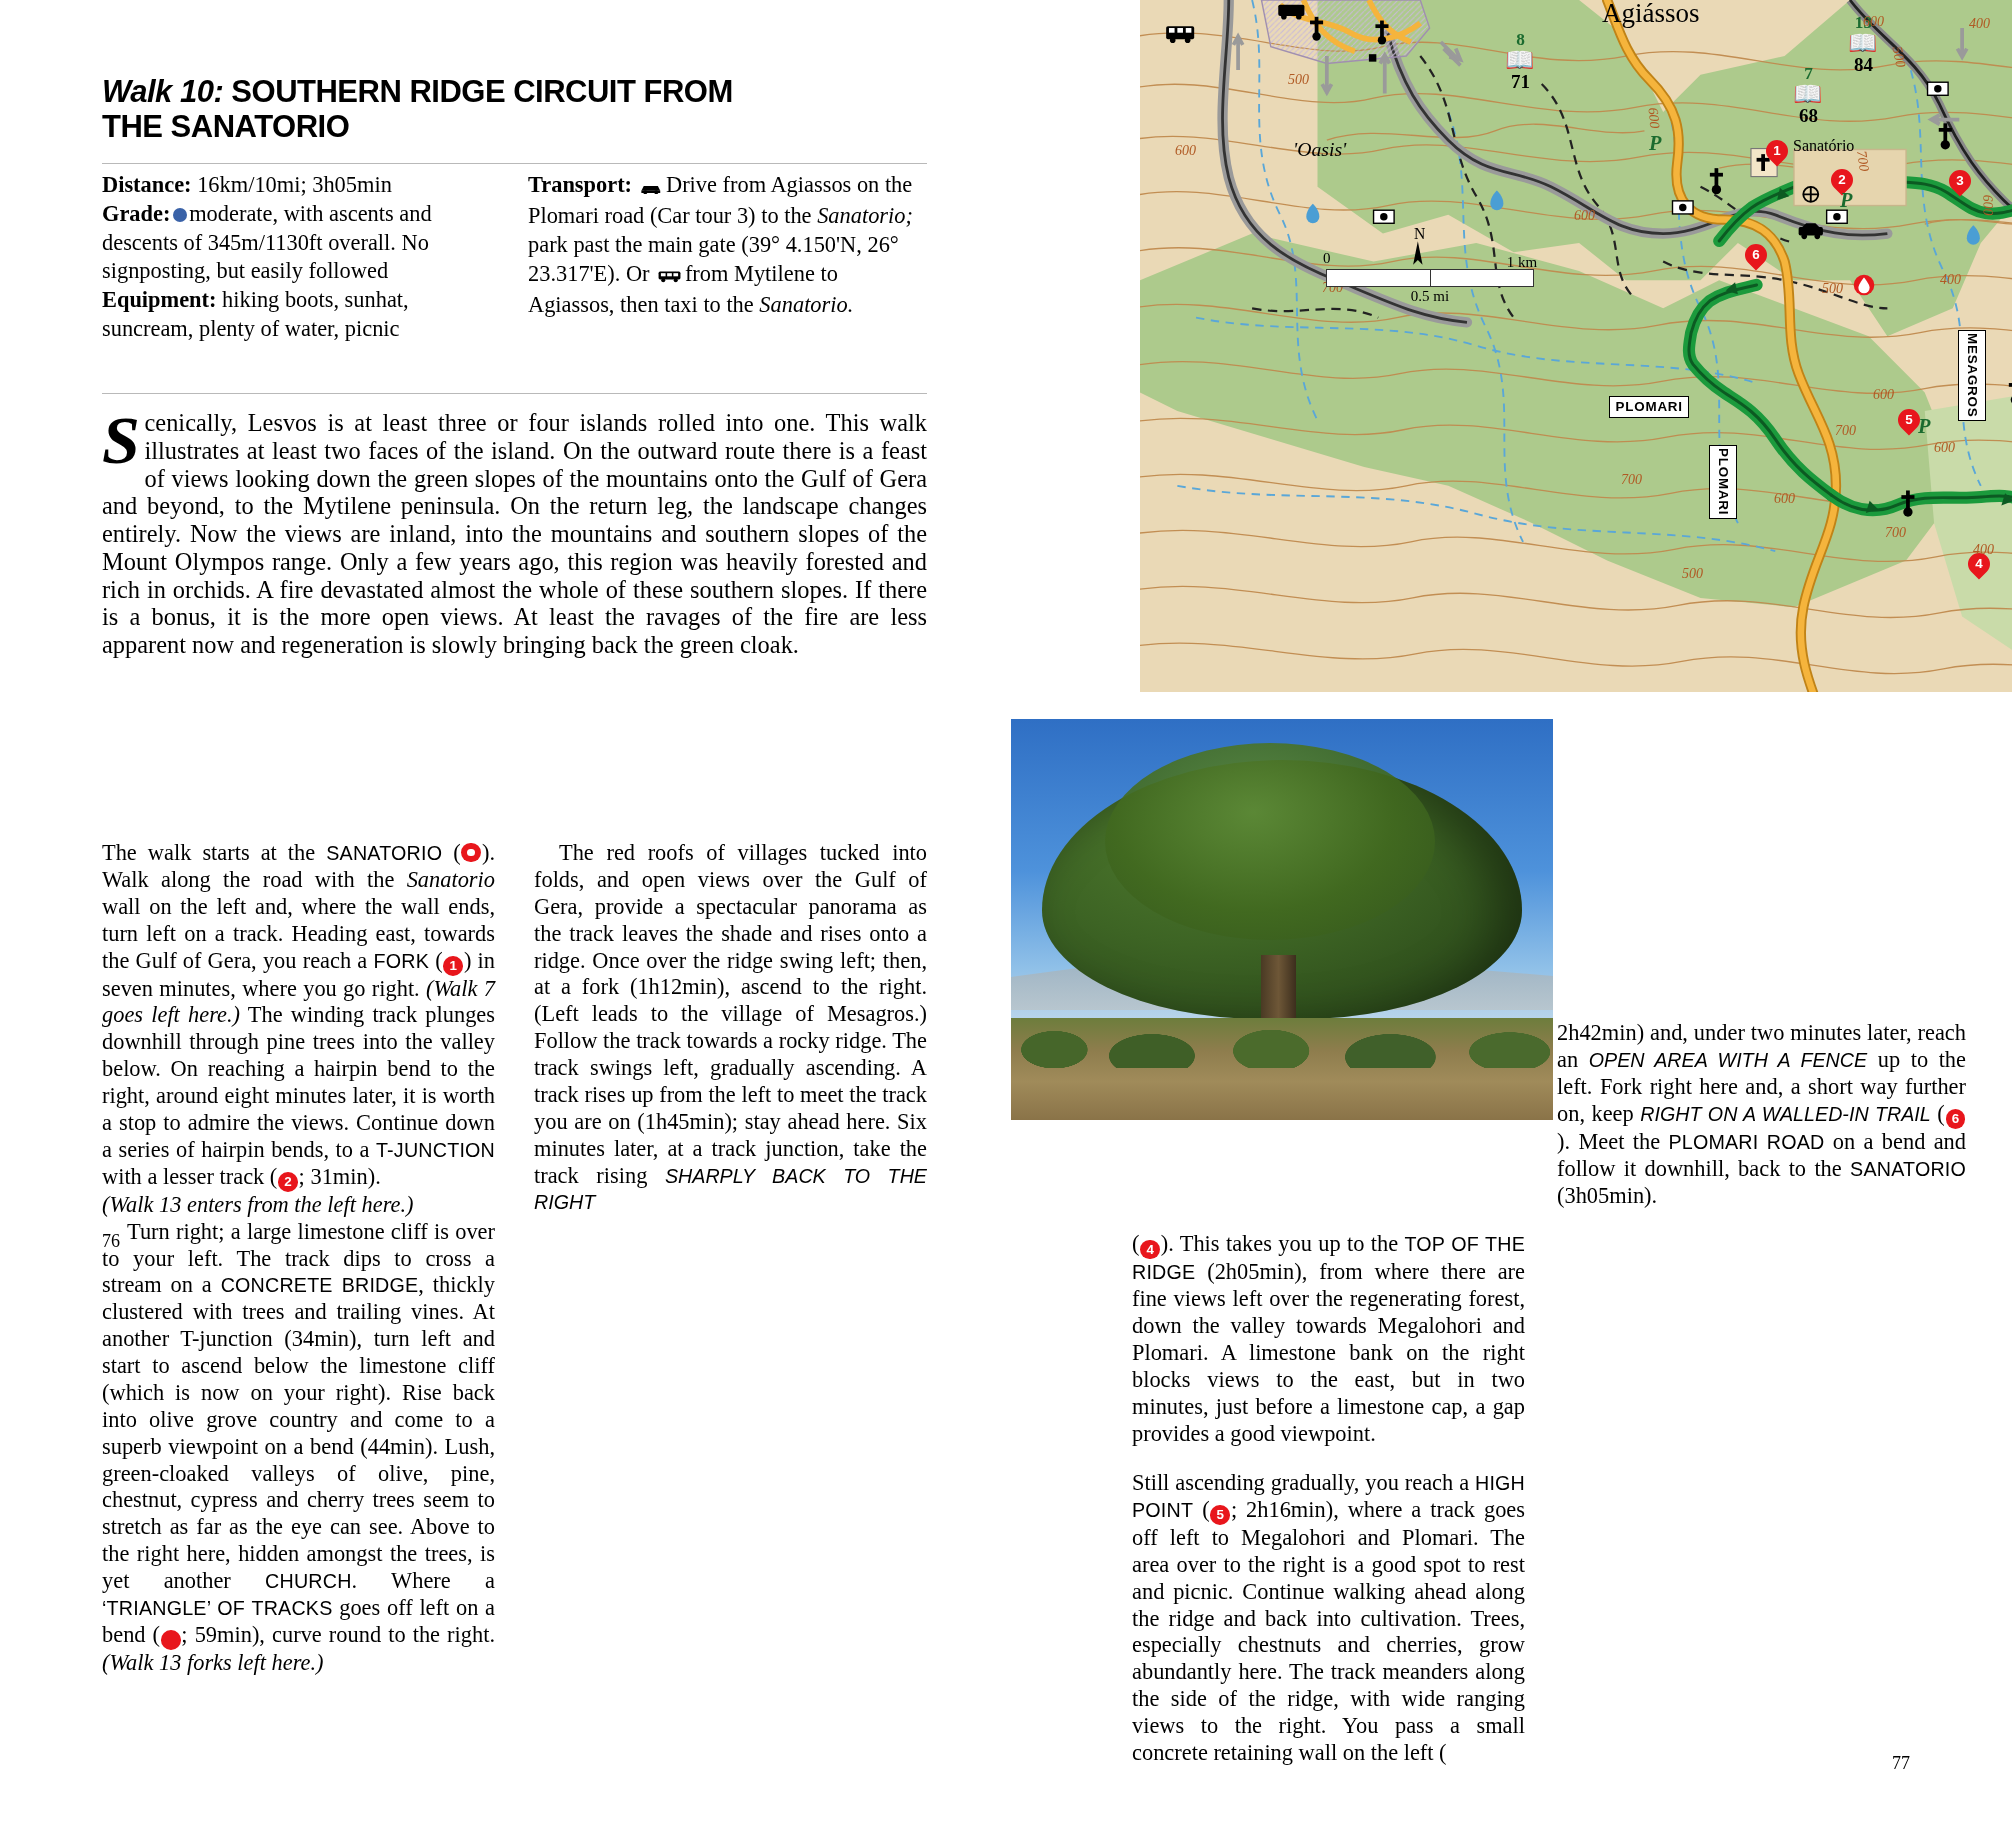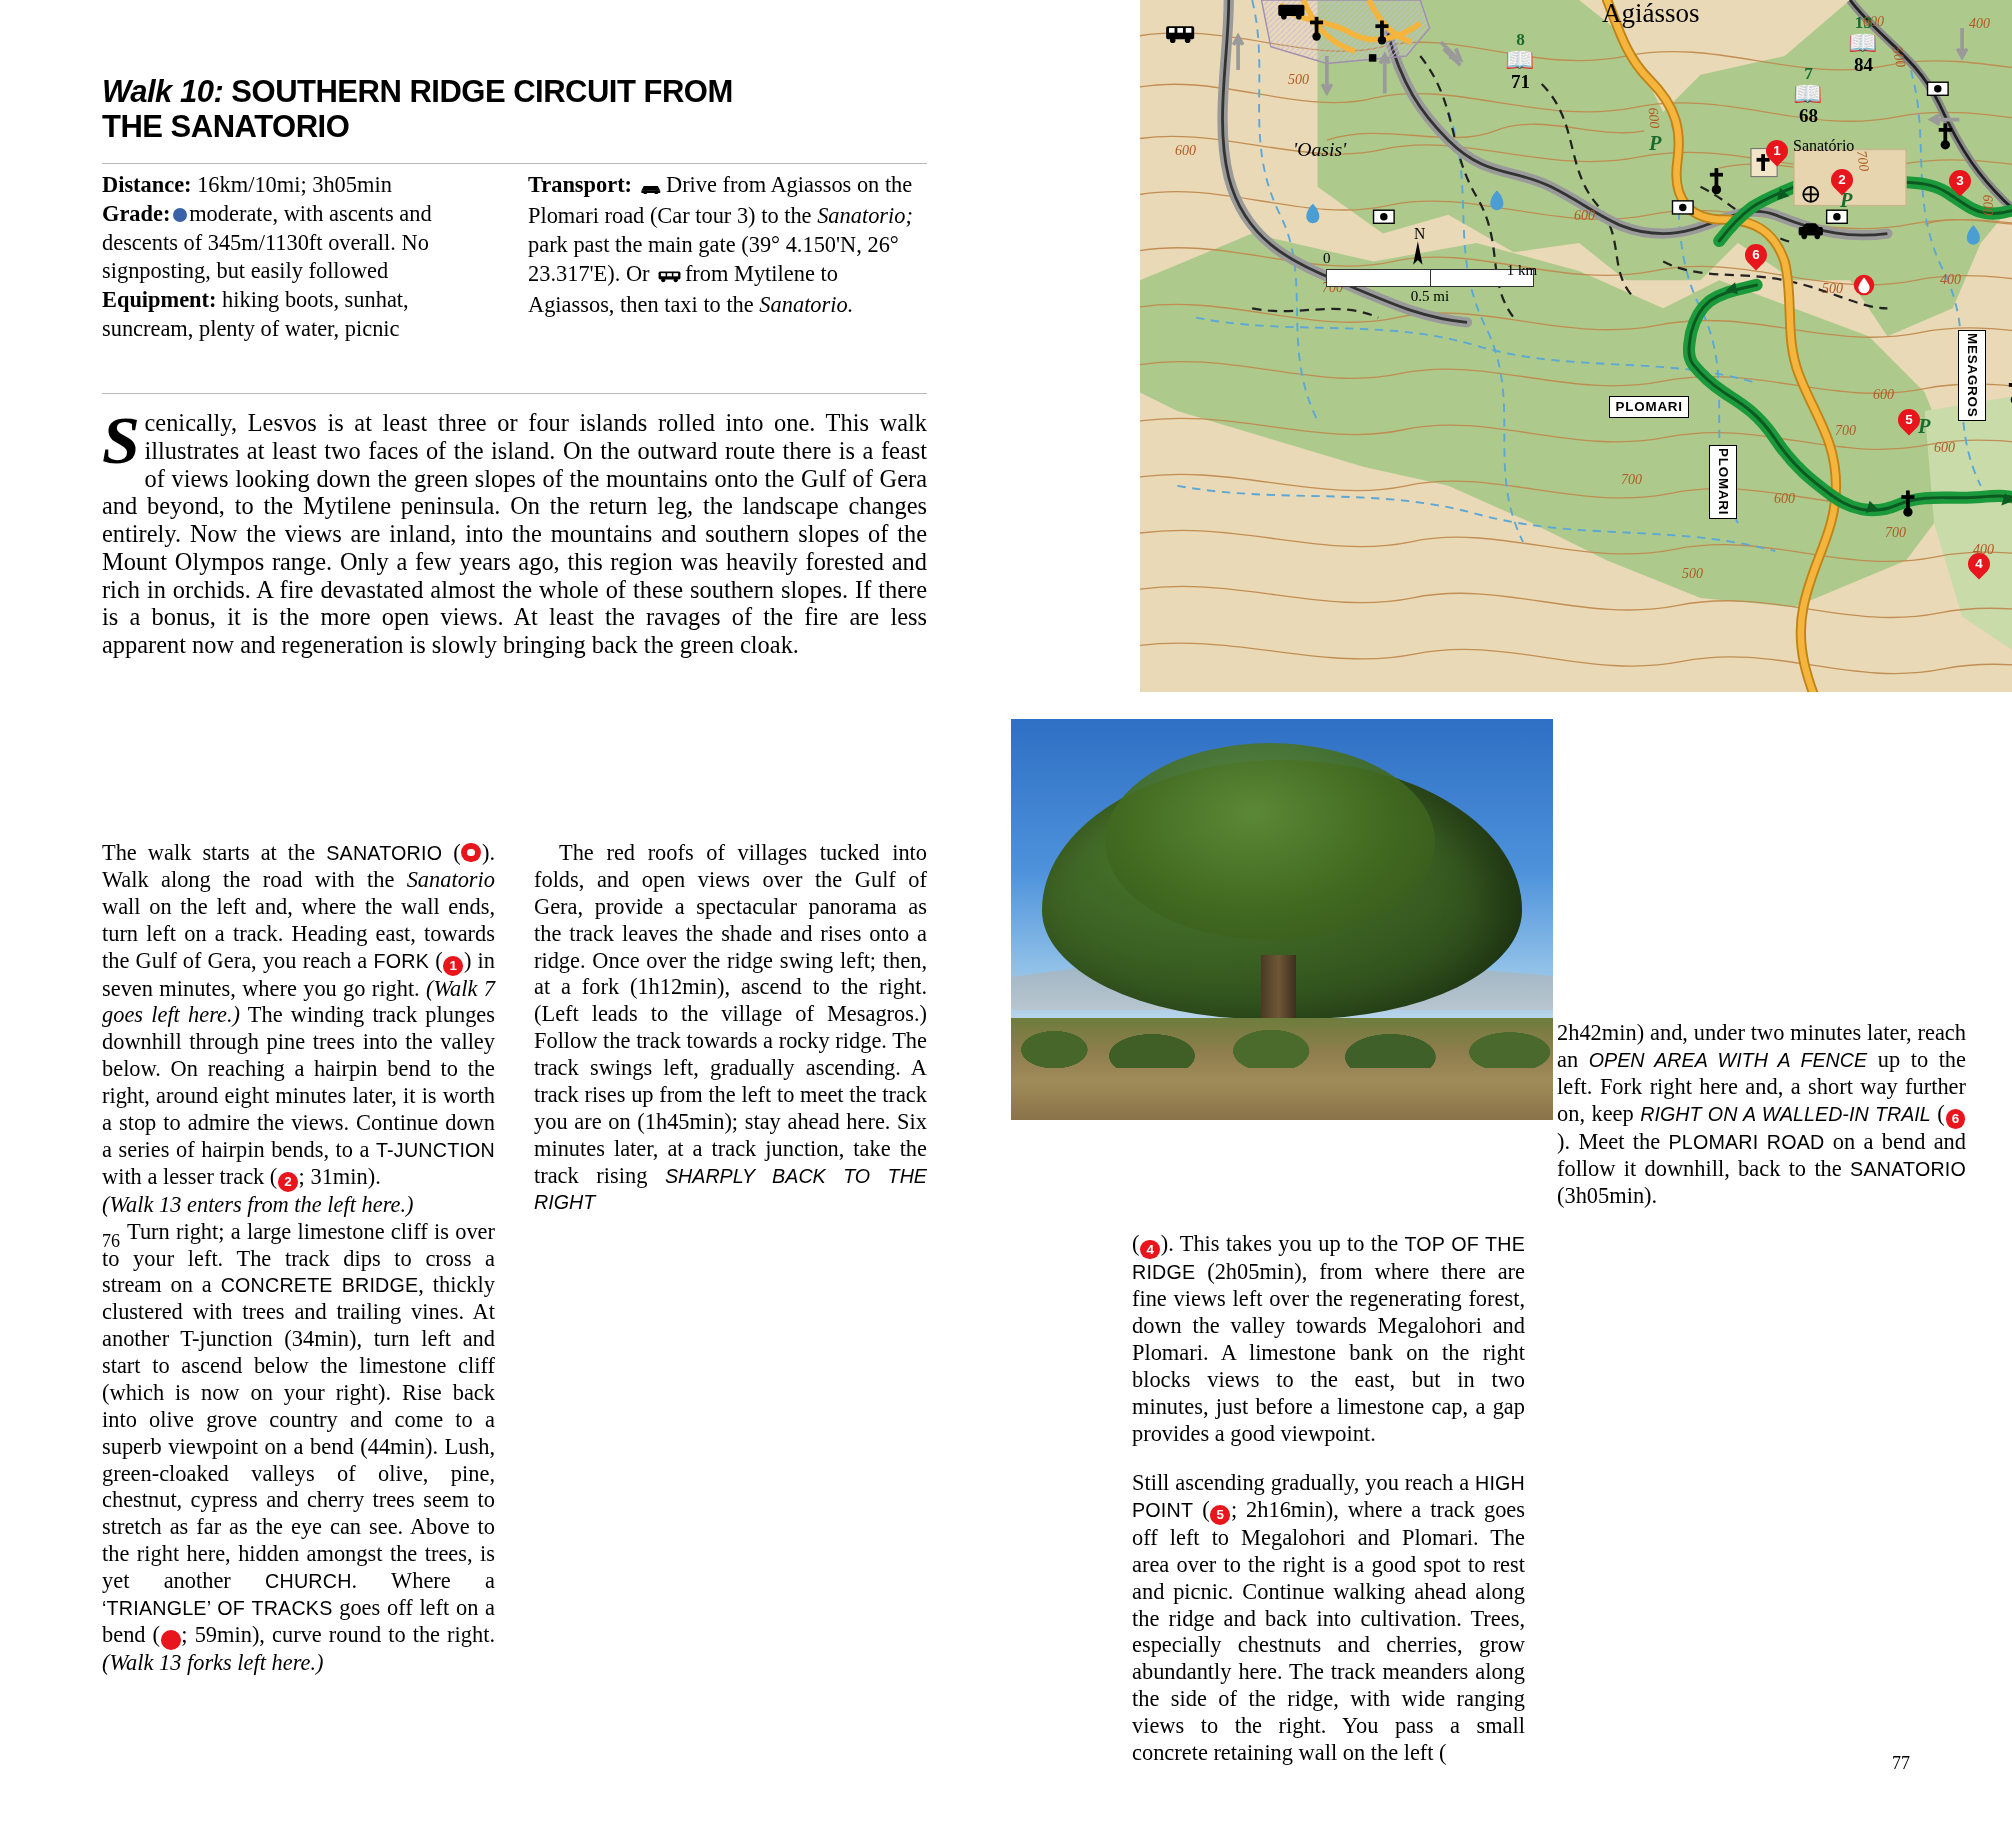--- a/index.html
+++ b/index.html
@@ -594,21 +594,21 @@
     <div class="contourlab" style="left:148px;top:72px;">500</div>
     <div class="contourlab" style="left:833px;top:542px;">400</div>
 
     <div class="northN" style="left:274px;top:225px;font-family:'Liberation Serif',serif;">N</div>
     <svg style="position:absolute;left:270px;top:241px;" width="15.7" height="27" viewBox="0 0 20 34">
         <path d="M10,0 L16,30 L10,24 L4,30 Z" fill="#000"></path>
       </svg>
     <div class="scalebar" style="left:186px;top:250px;width:208px;">
       <div style="position:relative;height:19px;">
         <span style="position:absolute;left:-3.1px;top:0;font-size:15px;">0</span>
-        <span style="position:absolute;right:-3.1px;top:12px;font-size:15px;">1 km</span>
+        <span style="position:absolute;right:-3.1px;top:4px;font-size:15px;">1 km</span>
       </div>
       <div class="bar">
           <div></div>
           <div></div>
         </div>
       <div style="text-align:center;font-size:15px;margin-top:1.6px;">0.5 mi</div>
     </div>
   </div>
 
   <div class="photo">

